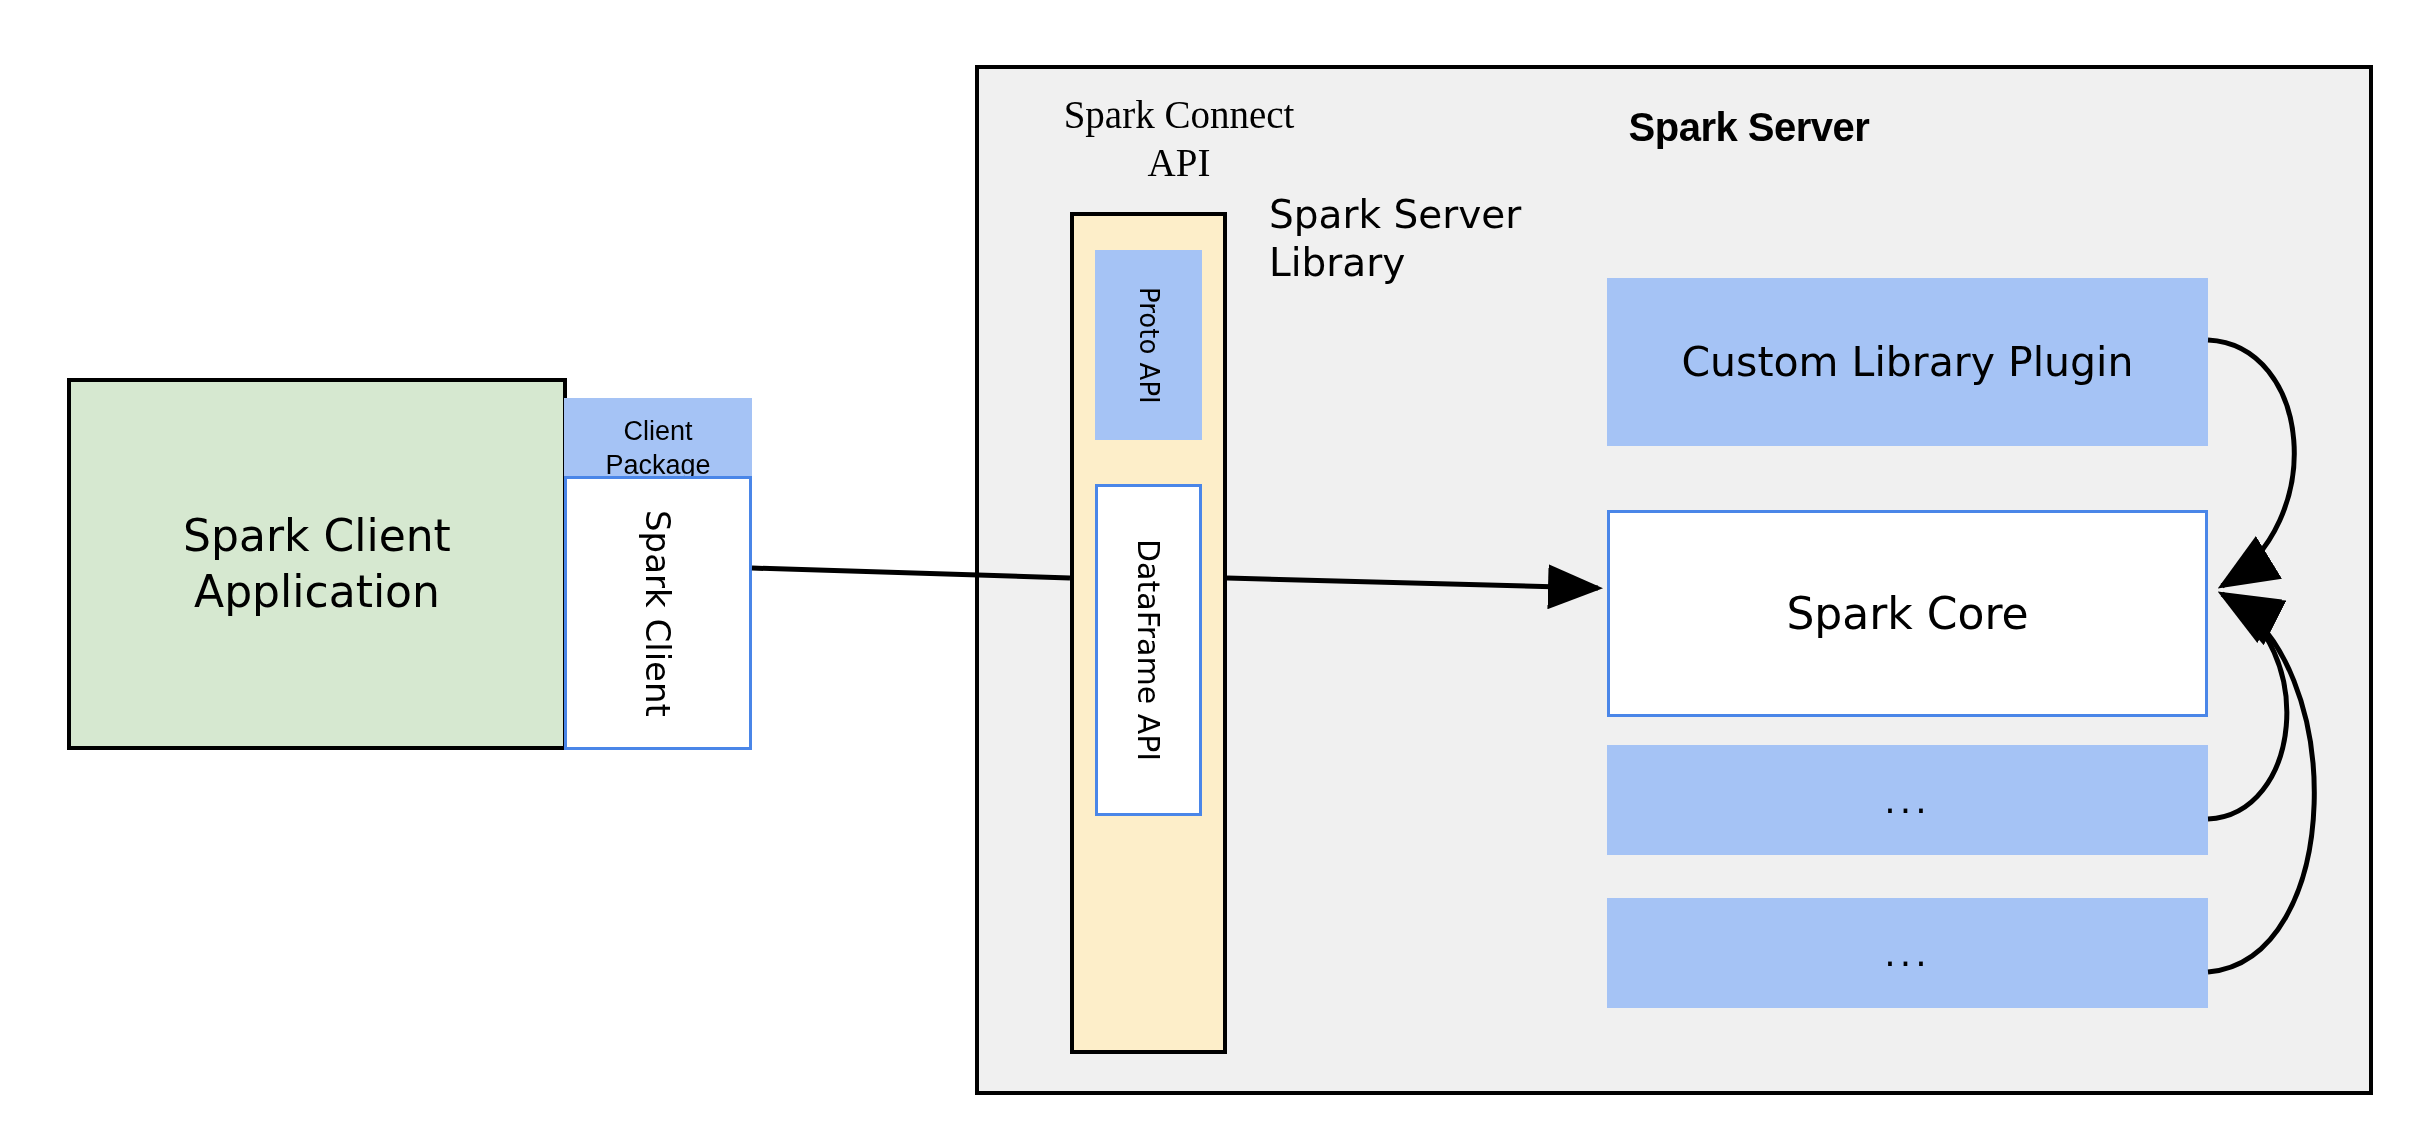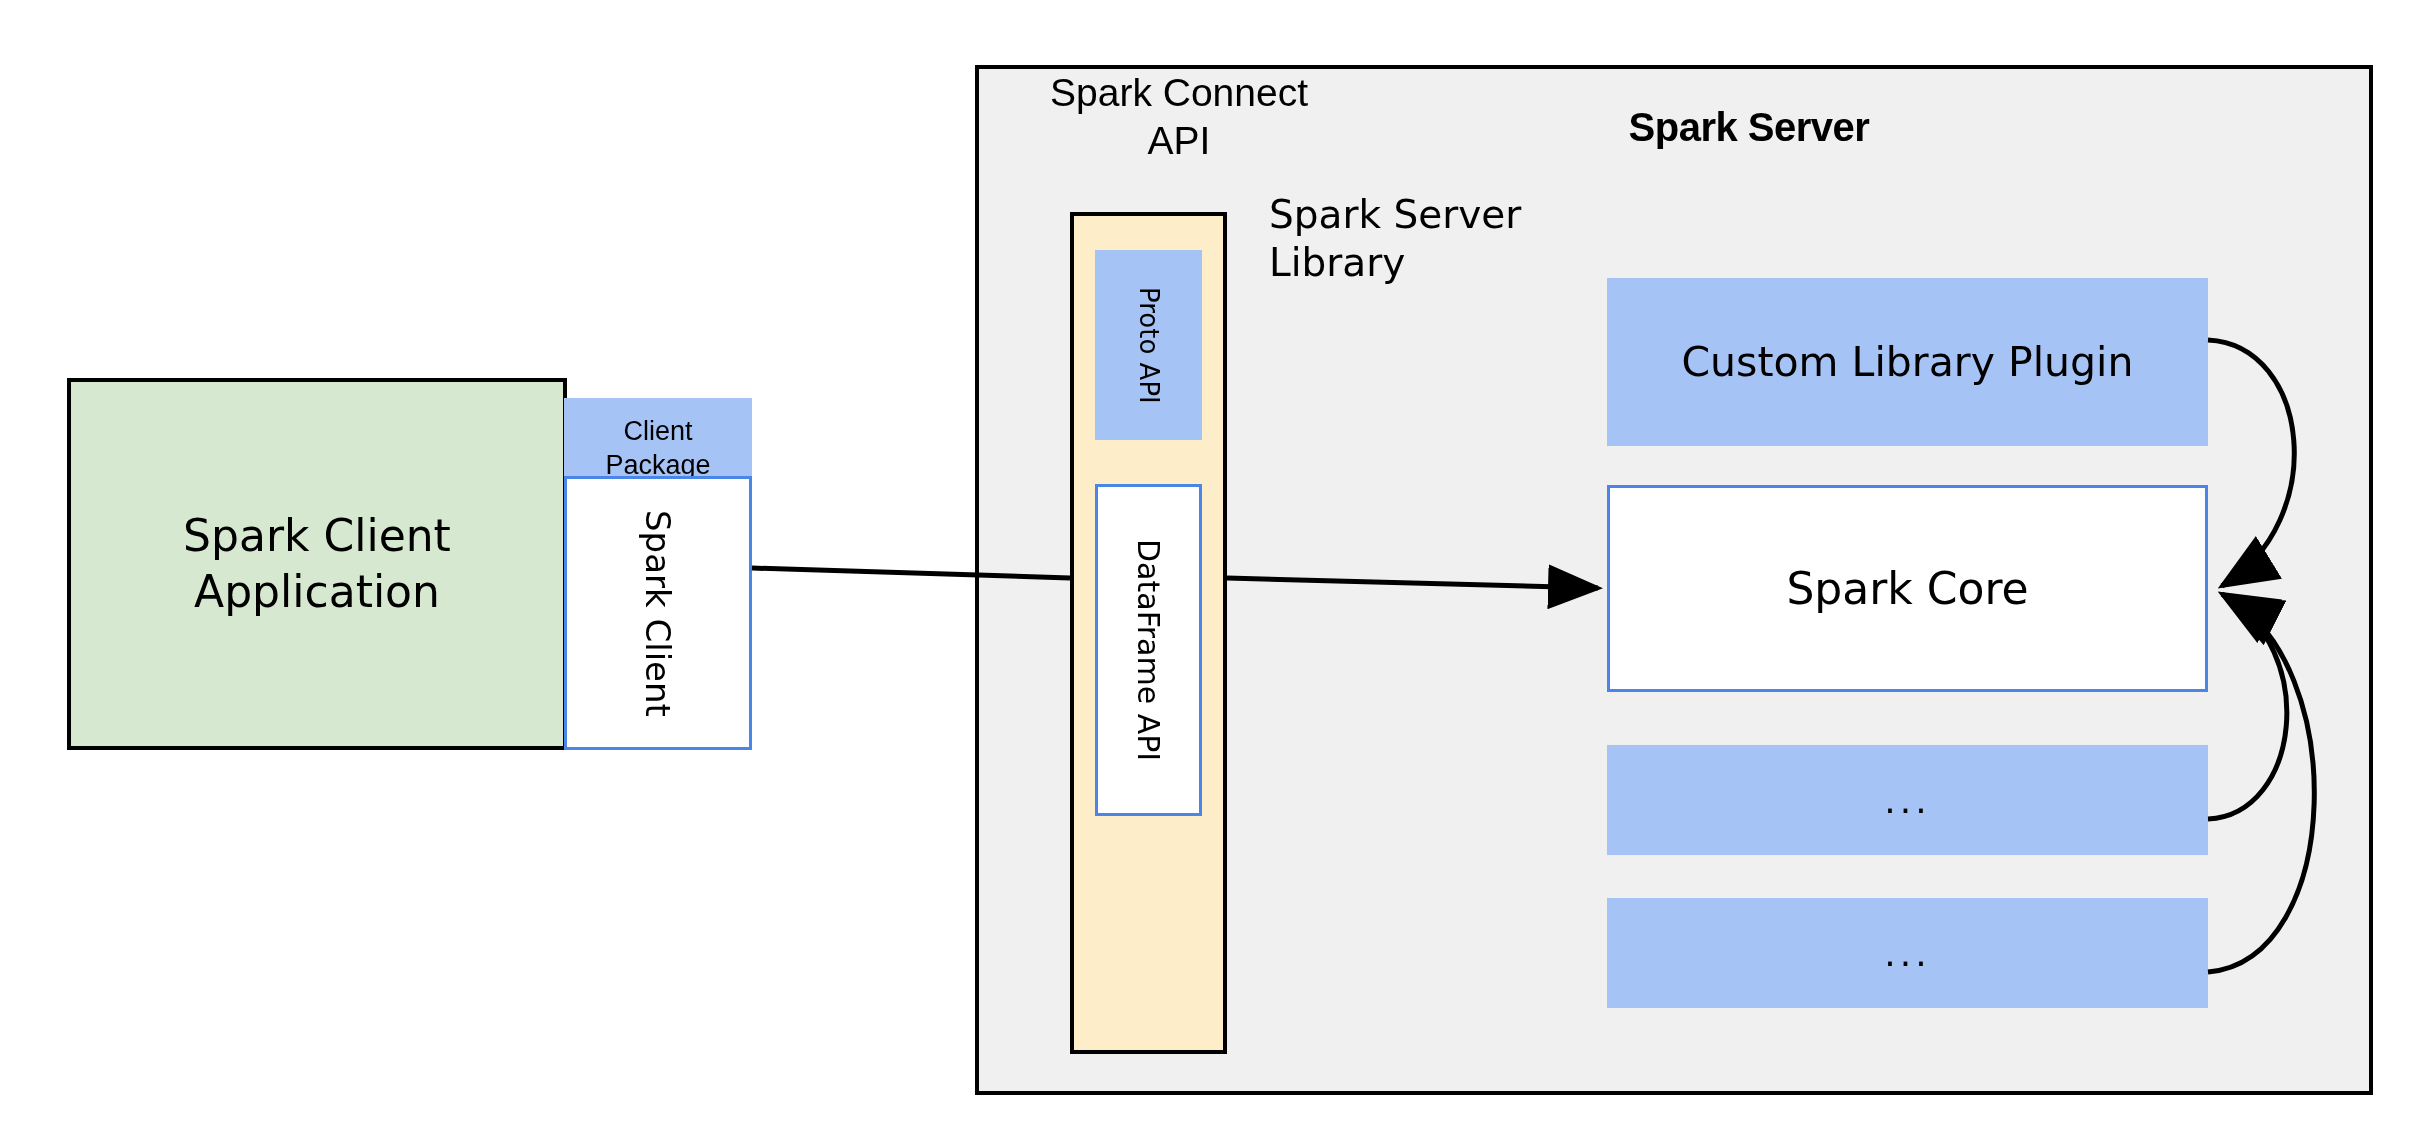--- a/index.html
+++ b/index.html
@@ -49,24 +49,24 @@
     font-family: "Liberation Sans", sans-serif;
     font-weight: bold;
     font-size: 40px;
     letter-spacing: -0.5px;
     color: #000000;
   }
 
   #spark-connect-api-label {
     position: absolute;
     left: 20px;
-    top: 0;
+    top: 22px;
     width: 360px;
     text-align: center;
-    font-family: Liberation Sans, sans-serif;
+    font-family: Liberation Serif, serif;
     font-size: 39px;
     line-height: 48px;
     color: #000000;
     white-space: pre-line;
   }
 
   #spark-server-library-label {
     position: absolute;
     left: 290px;
     top: 122px;
@@ -180,21 +180,21 @@
     left: 1607px;
     width: 601px;
     background: #a5c3f5;
     font-family: "DejaVu Sans", sans-serif;
     font-size: 41px;
     color: #000000;
   }
   #custom-library-plugin { top: 278px; height: 168px; }
   #spark-core {
     left: 1607px;
-    top: 485px;
+    top: 510px;
     width: 601px;
     height: 207px;
     background: #ffffff;
     border: 3px solid #4a86e8;
     font-family: "DejaVu Sans", sans-serif;
     font-size: 44px;
     color: #000000;
   }
   #server-component-ellipsis-1 { top: 745px; height: 110px; }
   #server-component-ellipsis-2 { top: 898px; height: 110px; }

